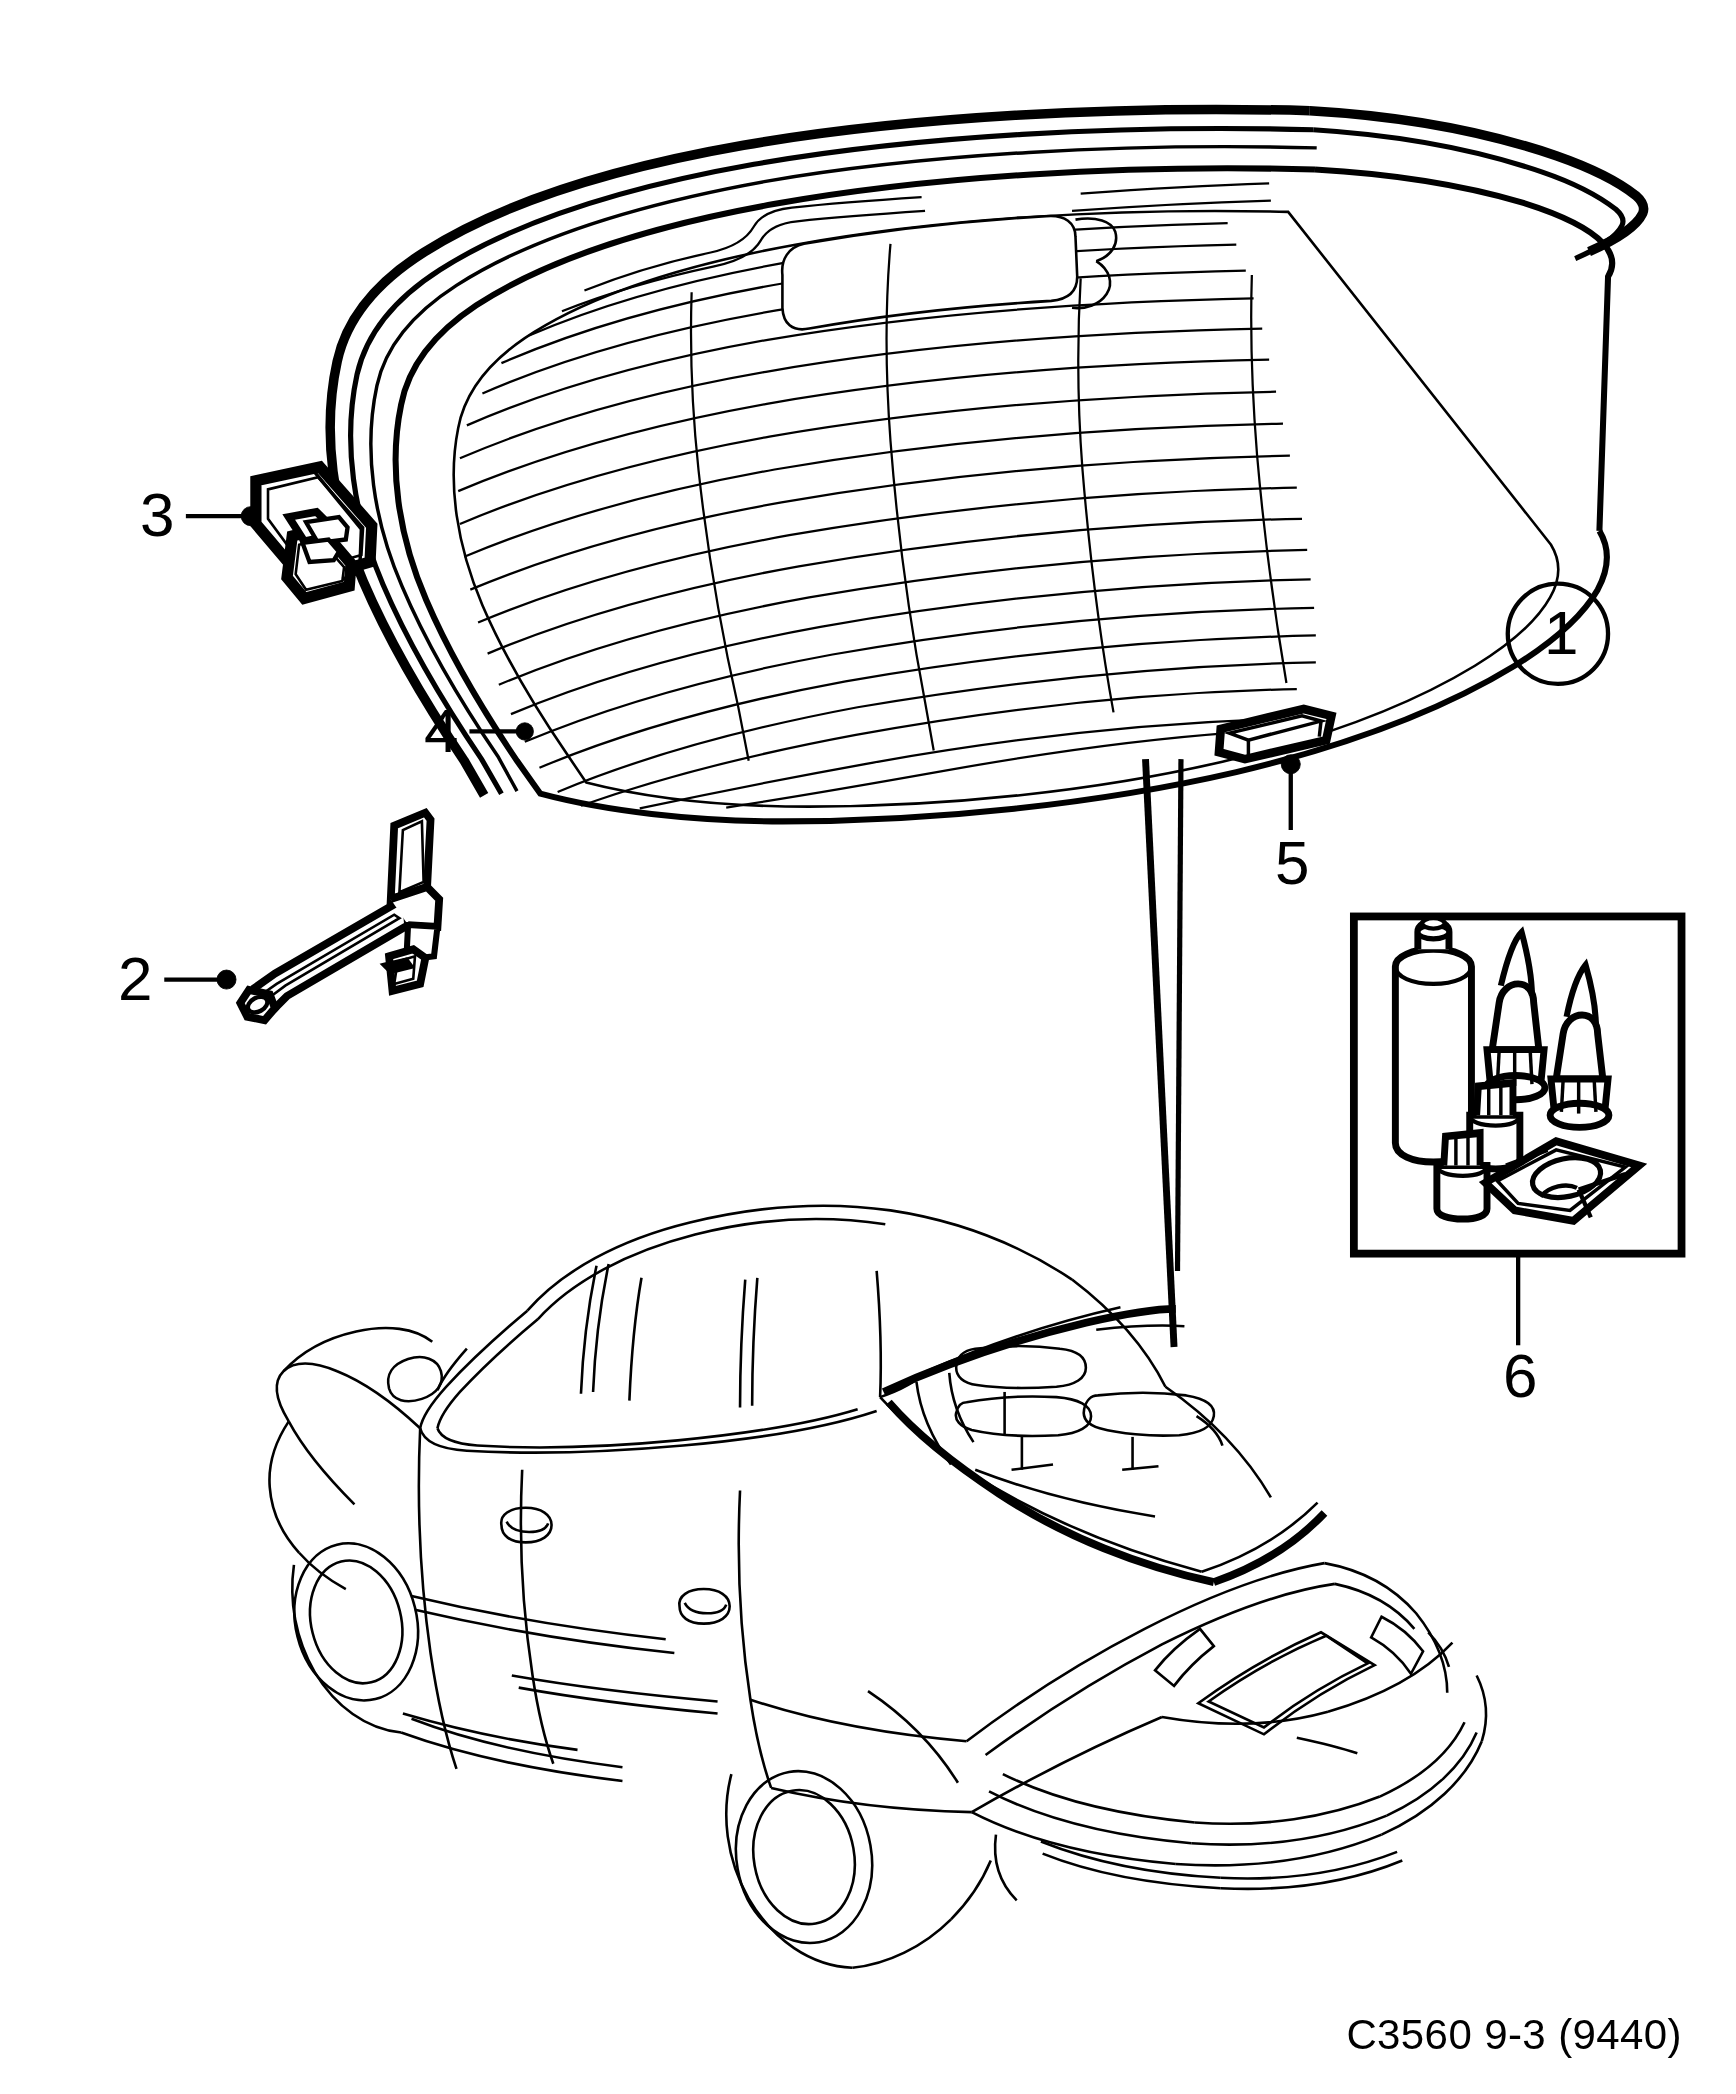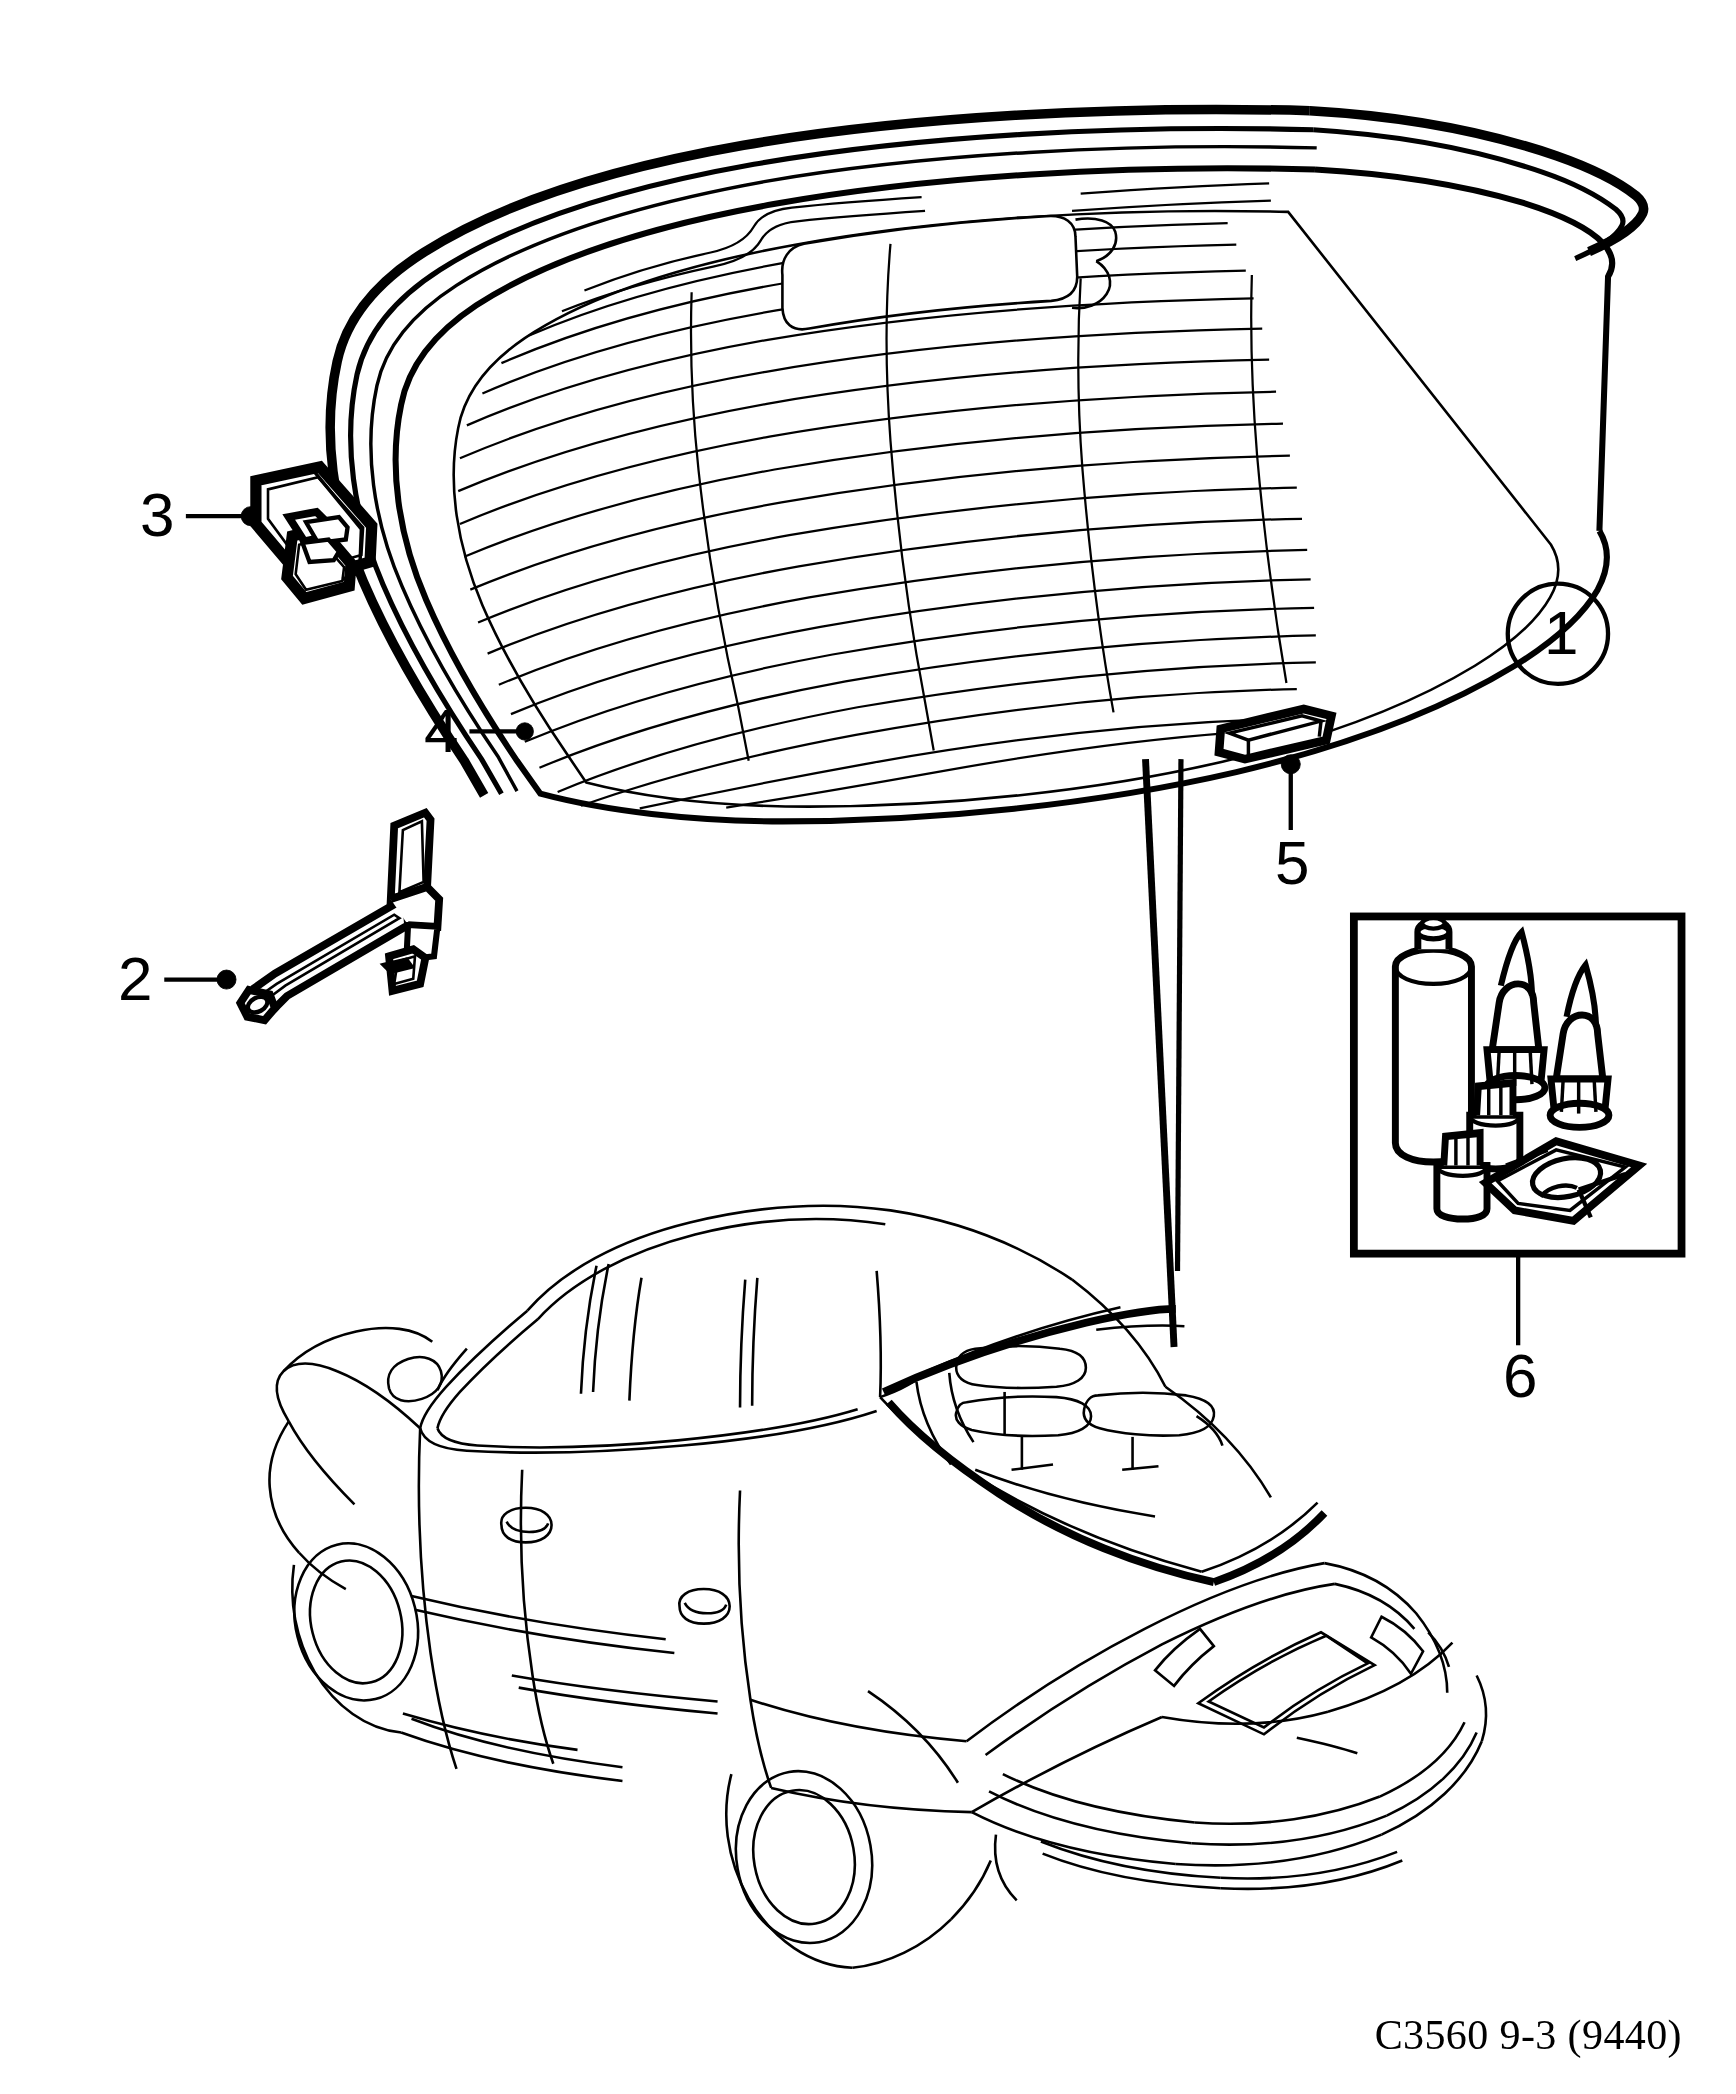--- a/index.html
+++ b/index.html
@@ -2,21 +2,21 @@
 <html style="font-size:14px"><head>
 <meta charset="utf-8">
 <style>
   html,body{margin:0;padding:0;background:#ffffff;}
   body{width:1736px;height:2094px;position:relative;overflow:hidden;
        font-family:"Liberation Sans", sans-serif;color:#000;}
   #diagram{position:absolute;left:0;top:0;width:1736px;height:2094px;}
   .callout-num{position:absolute;font-family:"Liberation Sans", sans-serif;
        font-size:62px;line-height:1;color:#000;user-select:none;}
   #cap{position:absolute;right:54px;bottom:35px;font-size:42px;
-       font-family:Liberation Serif, serif;letter-spacing:0.4px;color:#000;}
+       font-family:Liberation Sans, sans-serif;letter-spacing:0.4px;color:#000;}
   svg{display:block;}
 </style>
 </head>
 <body>
 
 <svg id="diagram" viewBox="0 0 2008 2422" xmlns="http://www.w3.org/2000/svg">
 
   <g fill="none" stroke="#000">
 
     <g>

